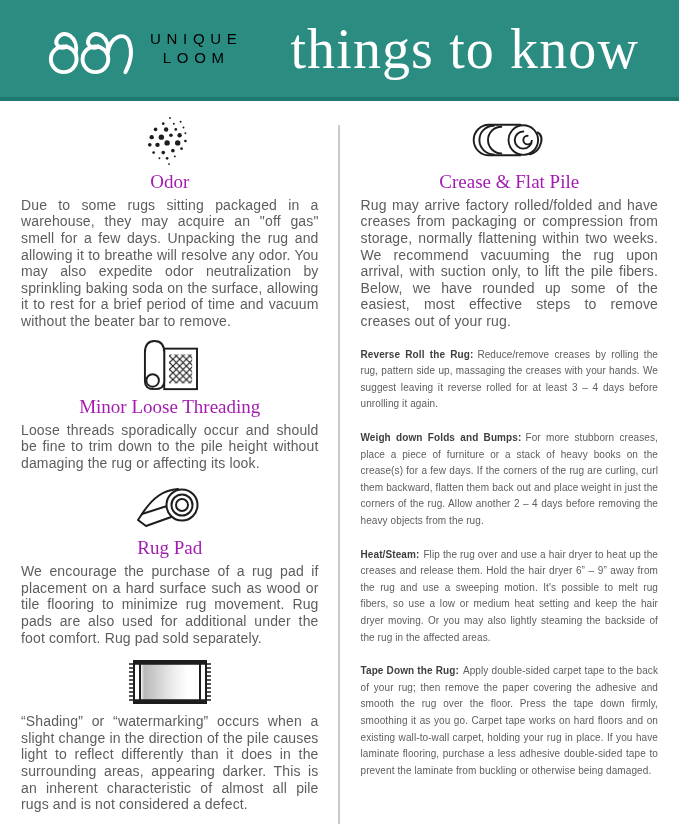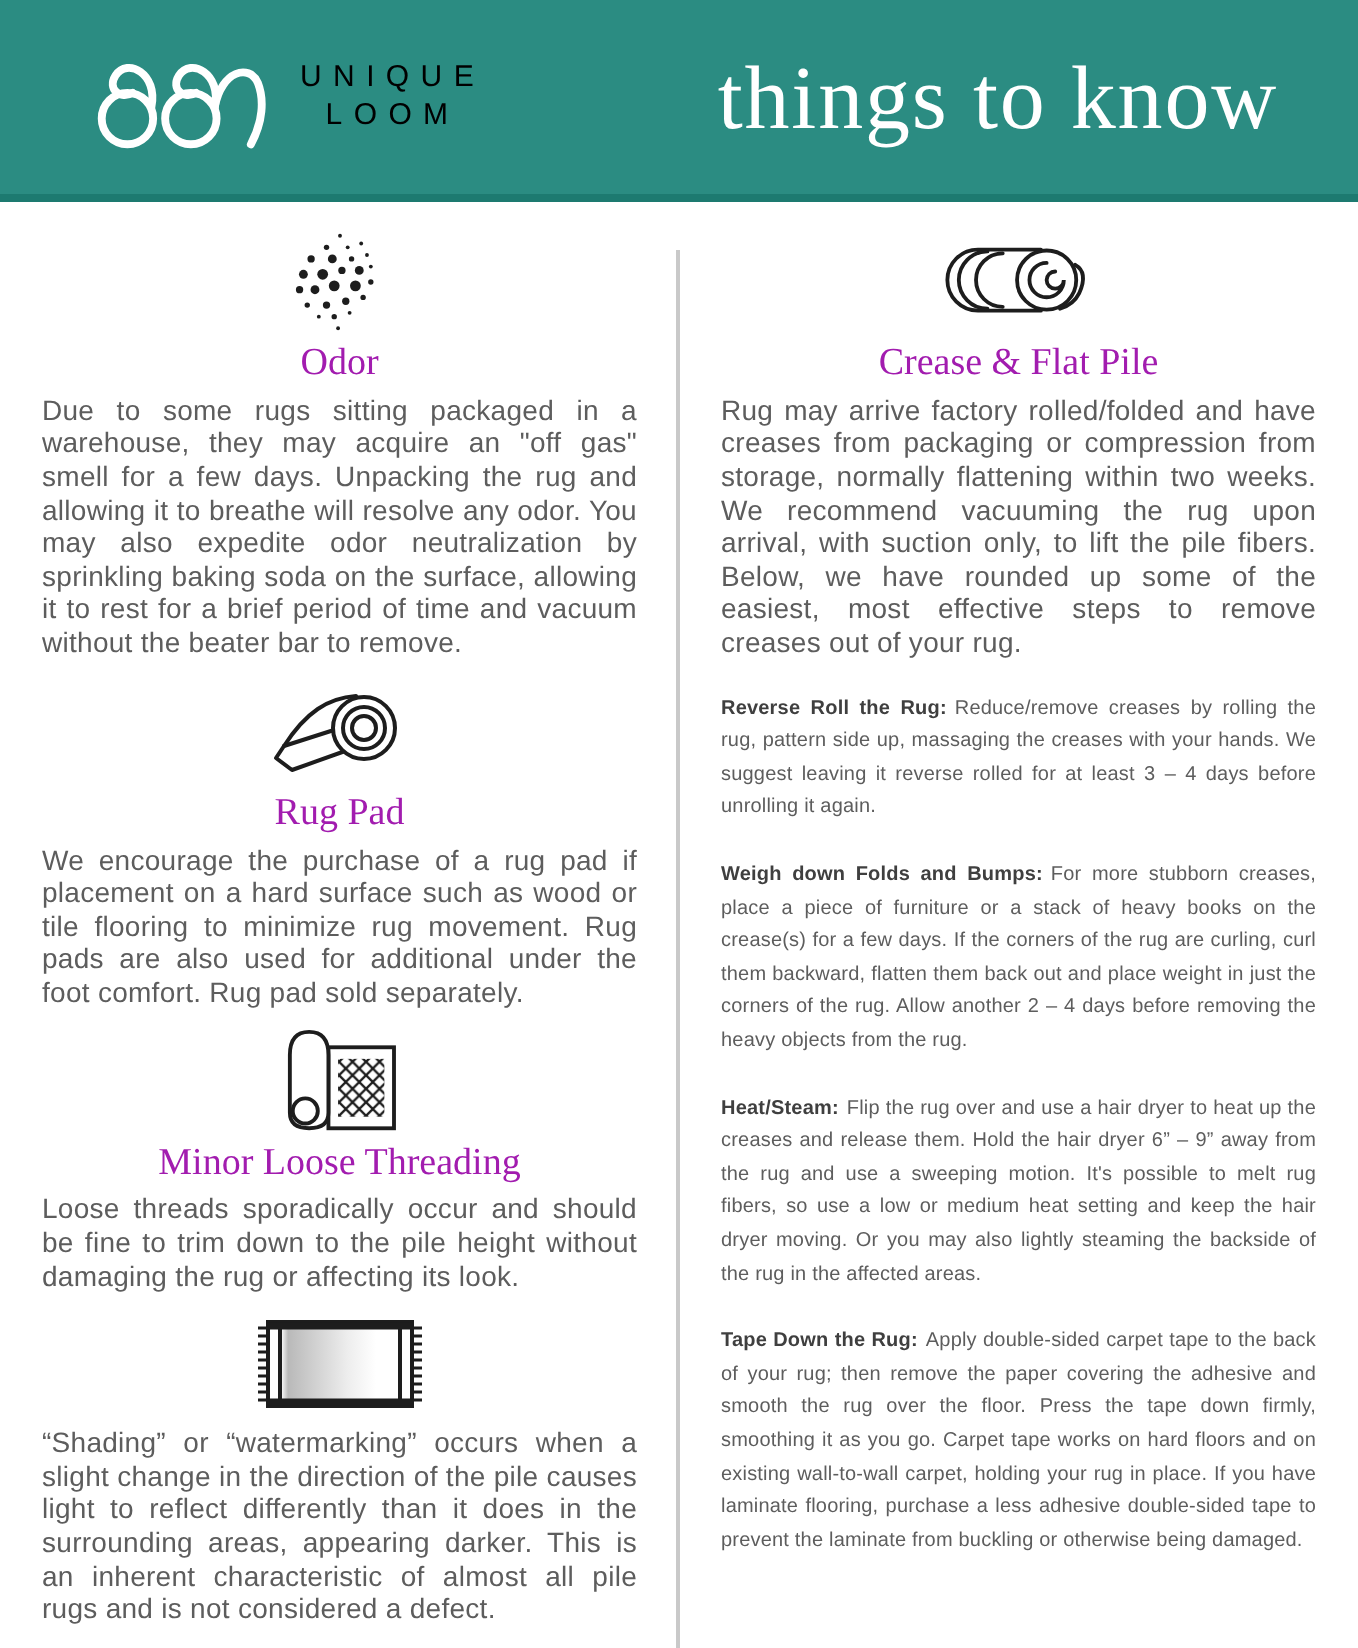--- a/index.html
+++ b/index.html
@@ -6,21 +6,21 @@
   #page{width:679px;height:824px;background:#ffffff;position:relative;overflow:hidden;
         font-family:"Liberation Sans",sans-serif;}
   
   #header{height:101px;background:#2b8c82;border-bottom:4px solid #1d7a70;
           display:flex;align-items:center;box-sizing:border-box;padding:0 34px 0 44px;}
   .logo-wrap{display:flex;align-items:center;}
   .logo-mark{width:96px;height:62px;flex:0 0 auto;}
   .brand-text{color:#000000;margin-left:10px;line-height:1.25;text-align:center;}
   .brand-text .l1{font-size:15px;letter-spacing:.38em;display:block;}
   .brand-text .l2{font-size:15px;letter-spacing:.38em;display:block;}
-  .page-title{font-family:"Liberation Serif",serif;color:#ffffff;font-size:45px;
+  .page-title{font-family:"Liberation Serif",serif;color:#ffffff;font-size:56px;
               margin-left:auto;letter-spacing:.02em;white-space:nowrap;padding-right:6px;}
   
   #content{display:flex;position:relative;padding-top:13px;}
   .divider{position:absolute;left:338px;top:24px;bottom:-700px;width:2px;background:#c9c9c9;}
   .col{width:339.5px;box-sizing:border-box;padding:0 21px;}
   .sec{text-align:center;margin-bottom:9px;}
   .ic{height:54px;display:flex;align-items:center;justify-content:center;margin-bottom:4px;}
   .ic svg{display:block;}
   h2{font-family:"Liberation Serif",serif;font-weight:normal;color:#a21caf;
      font-size:19px;margin:0 0 4px 0;line-height:1.1;}
@@ -88,49 +88,49 @@
               <circle cx="35" cy="43" r="1"></circle>
               <circle cx="29" cy="51" r="1"></circle>
           </svg>
         </div>
         <h2>Odor</h2>
         <p class="body">Due to some rugs sitting packaged in a warehouse, they may acquire an "off gas" smell for a few days. Unpacking the rug and allowing it to breathe will resolve any odor. You may also expedite odor neutralization by sprinkling baking soda on the surface, allowing it to rest for a brief period of time and vacuum without the beater bar to remove.</p>
       </section>
 
       <section class="sec">
         <div class="ic">
-          <svg width="72" height="48" viewBox="0 0 72 48" class="icimg" stroke-linecap="round" stroke-linejoin="round">
-            <path d="M44 6 C30 7 19 14 8 31"></path>
-            <path d="M8 31 L4 37 L12 43 L40 33" fill="#ffffff"></path>
-            <path d="M8 31 L33 23 L40 33" fill="#ffffff"></path>
-            <circle cx="48" cy="22" r="15.5" fill="#ffffff"></circle>
-            <circle cx="48" cy="22" r="10.5"></circle>
-            <circle cx="48" cy="22" r="6"></circle>
-          </svg>
-        </div>
-        <h2>Rug Pad</h2>
-        <p class="body">We encourage the purchase of a rug pad if placement on a hard surface such as wood or tile flooring to minimize rug movement. Rug pads are also used for additional under the foot comfort. Rug pad sold separately.</p>
-      </section>
-
-      <section class="sec">
-        <div class="ic">
           <svg width="62" height="54" viewBox="0 0 64 56">
             <defs>
               <pattern id="xh" width="7" height="7" patternUnits="userSpaceOnUse">
                 <path d="M0 0 L7 7 M7 0 L0 7" stroke="#1d1d1d" stroke-width="1.2"></path>
               </pattern>
             </defs>
             <rect x="26" y="10" width="34" height="42" fill="#ffffff" stroke="#1d1d1d" stroke-width="2"></rect>
             <rect x="31" y="16" width="24" height="30" fill="url(#xh)"></rect>
             <path d="M6 14 Q6 2 16 2 Q26 2 26 14 L26 44 Q26 52 16 52 Q6 52 6 44 Z" fill="#ffffff" stroke="#1d1d1d" stroke-width="2"></path>
             <circle cx="14" cy="43" r="6.5" fill="#ffffff" stroke="#1d1d1d" stroke-width="2"></circle>
           </svg>
         </div>
         <h2>Minor Loose Threading</h2>
         <p class="body">Loose threads sporadically occur and should be fine to trim down to the pile height without damaging the rug or affecting its look.</p>
+      </section>
+
+      <section class="sec">
+        <div class="ic">
+          <svg width="72" height="48" viewBox="0 0 72 48" class="icimg" stroke-linecap="round" stroke-linejoin="round">
+            <path d="M44 6 C30 7 19 14 8 31"></path>
+            <path d="M8 31 L4 37 L12 43 L40 33" fill="#ffffff"></path>
+            <path d="M8 31 L33 23 L40 33" fill="#ffffff"></path>
+            <circle cx="48" cy="22" r="15.5" fill="#ffffff"></circle>
+            <circle cx="48" cy="22" r="10.5"></circle>
+            <circle cx="48" cy="22" r="6"></circle>
+          </svg>
+        </div>
+        <h2>Rug Pad</h2>
+        <p class="body">We encourage the purchase of a rug pad if placement on a hard surface such as wood or tile flooring to minimize rug movement. Rug pads are also used for additional under the foot comfort. Rug pad sold separately.</p>
       </section>
 
       <section class="sec">
         <div class="ic">
           <svg width="84" height="48" viewBox="0 0 84 48">
             <defs>
               <linearGradient id="shadeGrad" x1="0" y1="0" x2="1" y2="0">
                 <stop offset="0" stop-color="#ffffff"></stop>
                 <stop offset="0.09" stop-color="#ffffff"></stop>
                 <stop offset="0.14" stop-color="#b9b9b9"></stop>

